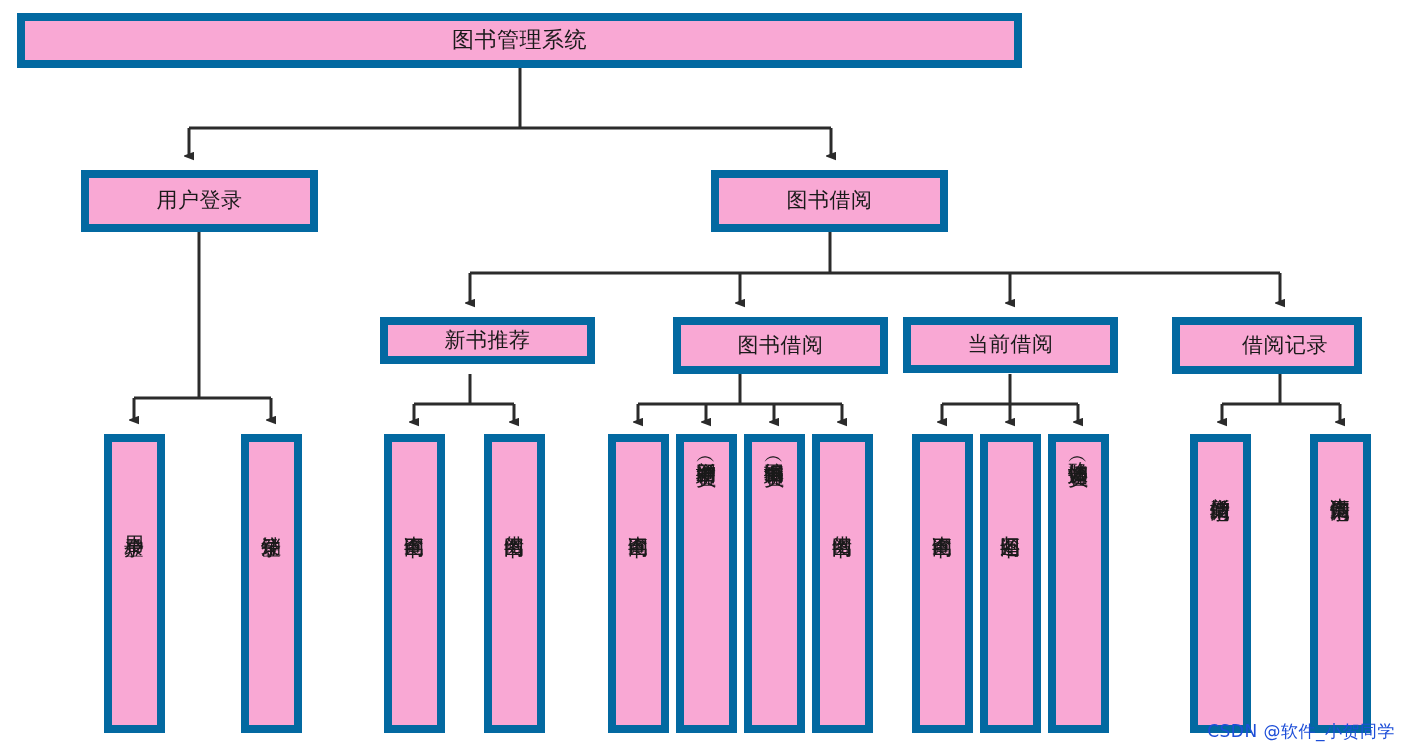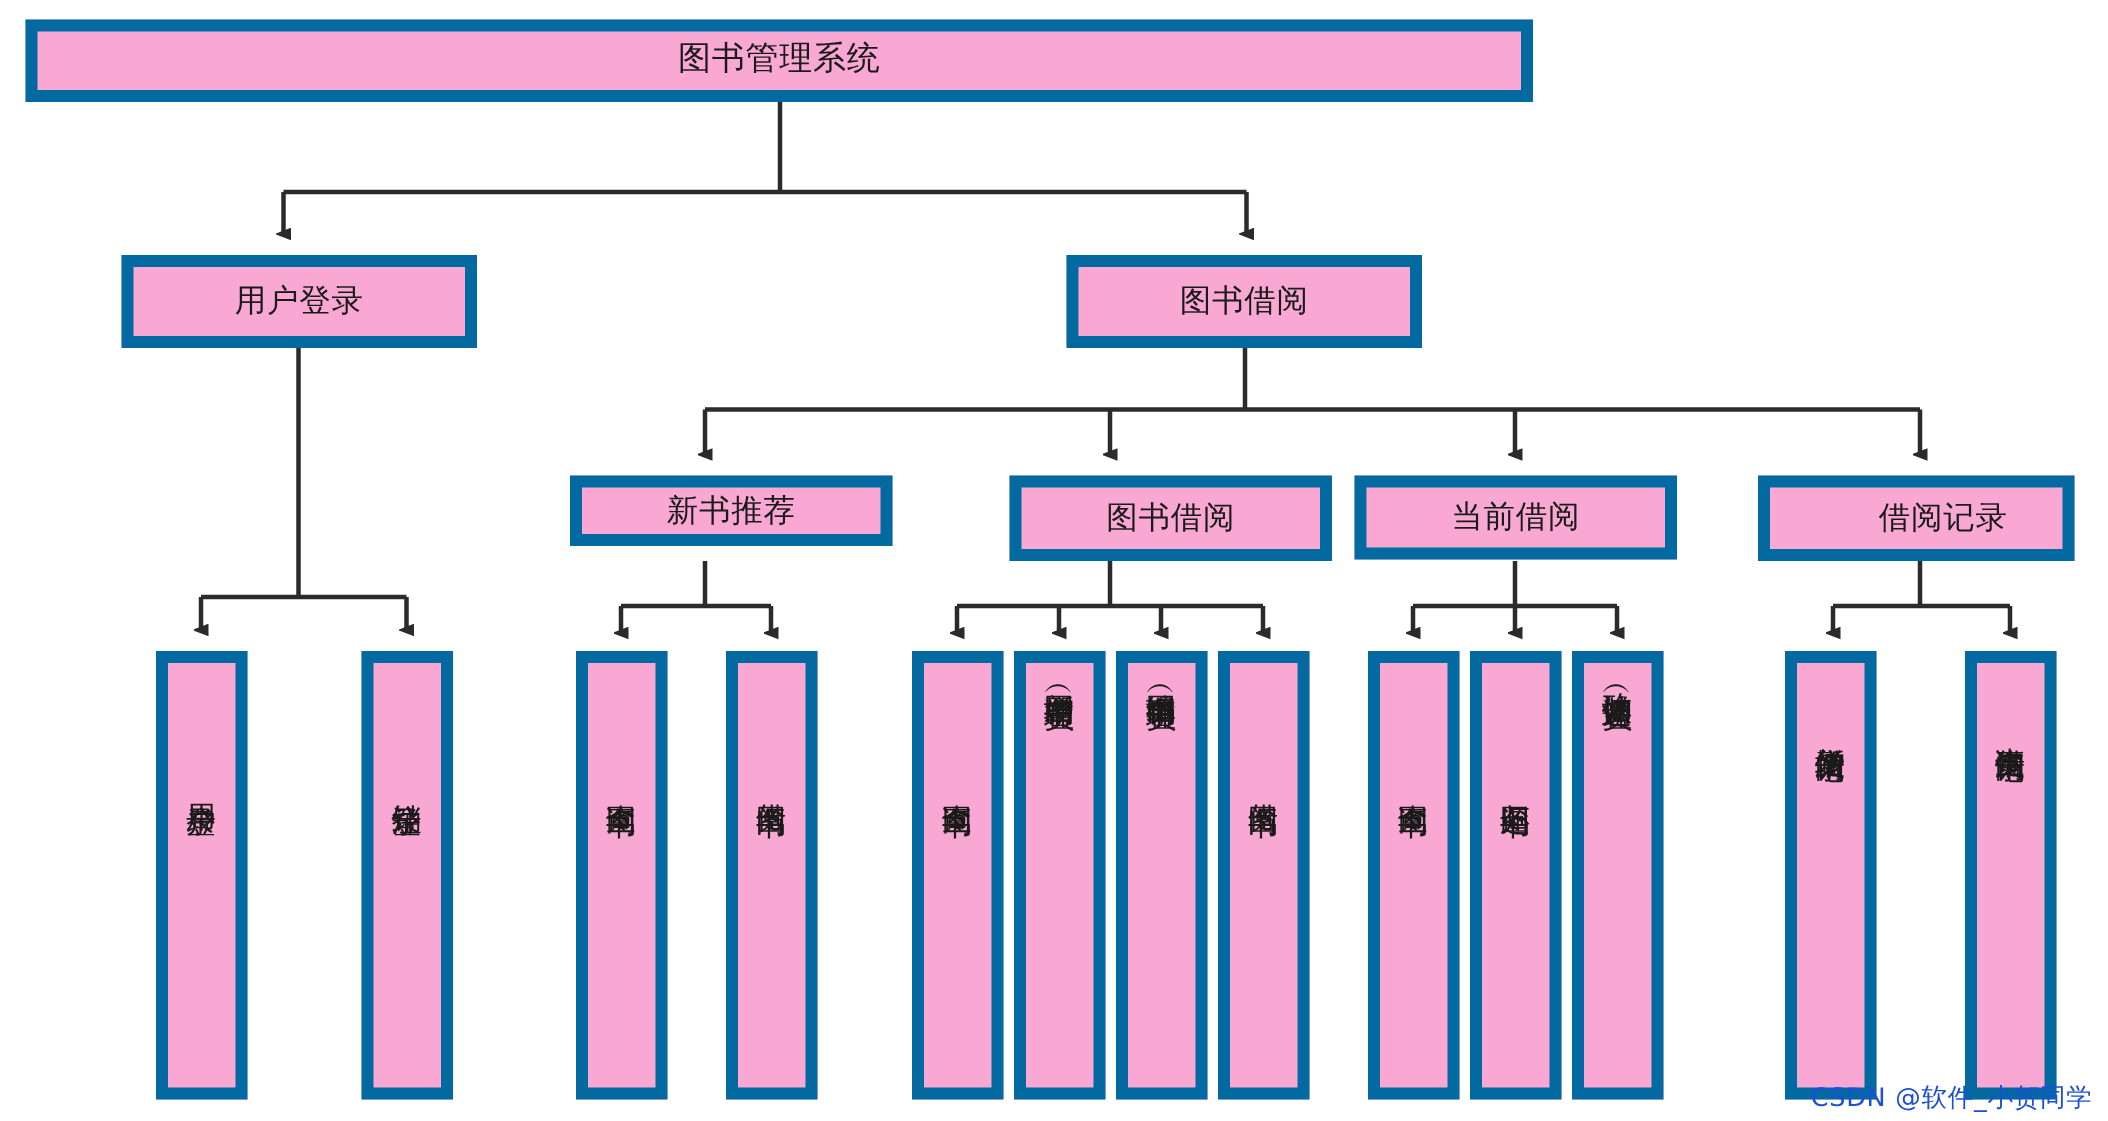--- a/index.html
+++ b/index.html
@@ -159,21 +159,21 @@
   </div>
 
   <div class="node h" style="left:633px; top:317px; width:215px; height:57px;margin-left:40px;">
     <span class="label">图书借阅</span>
   </div>
 
   <div class="node h" style="left:903px; top:317px; width:215px; height:56px;">
     <span class="label">当前借阅</span>
   </div>
 
-  <div class="node h" style="left:1172px; top:317px; width:211px; height:57px;padding-left:36px;">
+  <div class="node h" style="left:1172px; top:317px; width:190px; height:57px;padding-left:36px;">
     <span class="label">借阅记录</span>
   </div>
 
   <div class="node v" style="left:104px; top:434px; width:61px; height:299px; padding-top:78px;">
     <span class="label">用户登录</span>
   </div>
 
   <div class="node v" style="left:241px; top:434px; width:61px; height:299px; padding-top:78px;">
     <span class="label">注销登录</span>
   </div>

